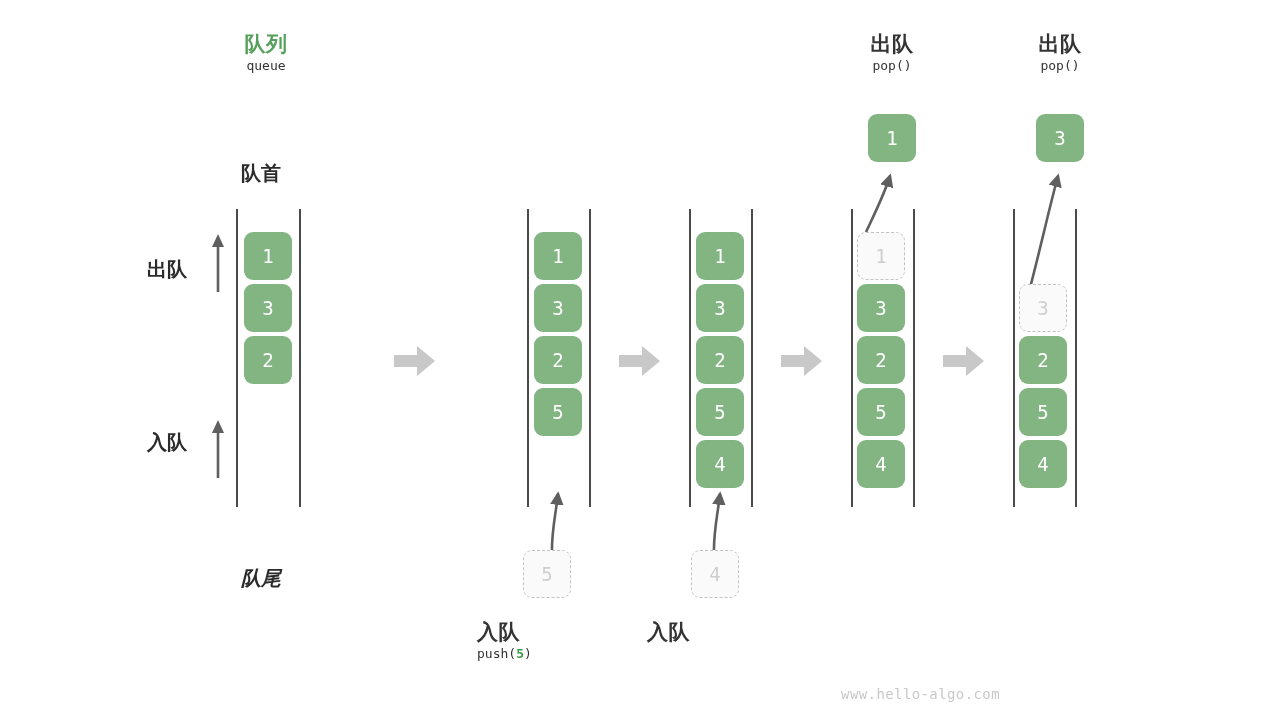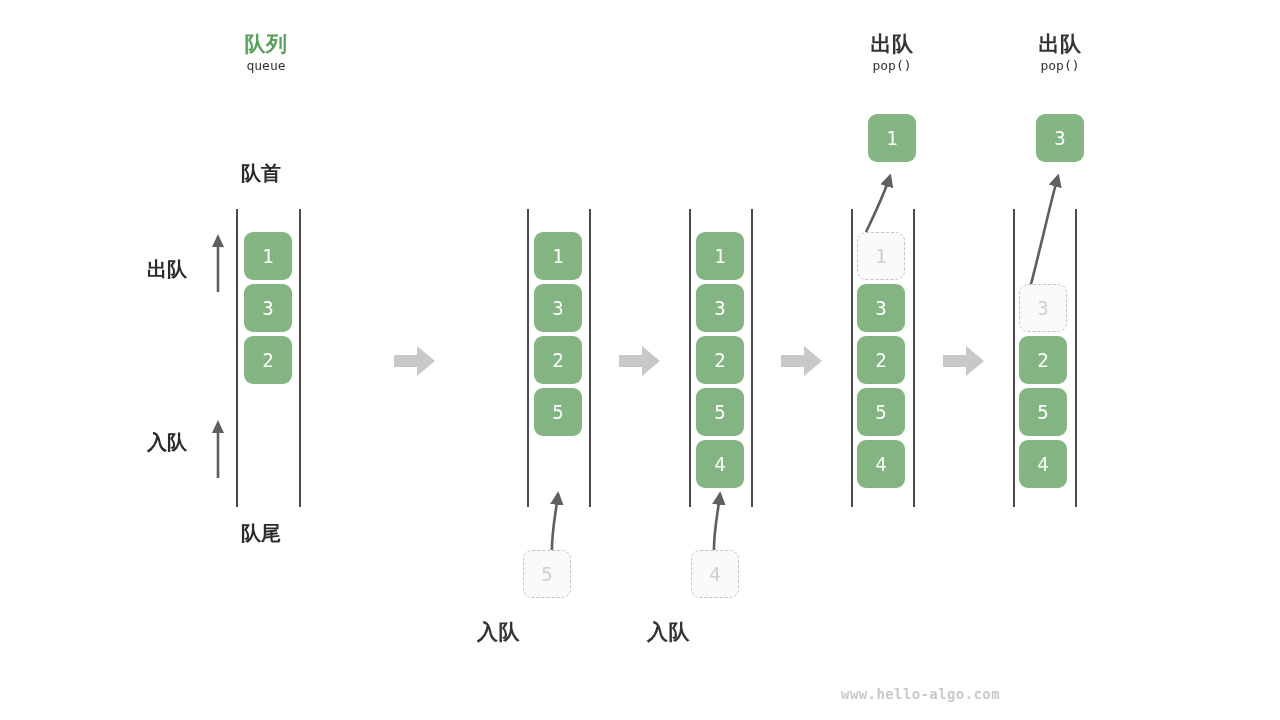--- a/index.html
+++ b/index.html
@@ -106,21 +106,20 @@
   
   .watermark {
     position: absolute;
     right: 28px;
     bottom: 18px;
     font-family: "DejaVu Sans Mono", "Liberation Mono", monospace;
     font-size: 14px;
     color: #c9c9c9;
     letter-spacing: 0.4px;
     white-space: nowrap;
-    font-weight: bold;
   }
 </style>
 </head>
 <body>
 
 <div id="stage">
 
   <svg id="motion-layer" viewBox="0 0 1280 720" xmlns="http://www.w3.org/2000/svg">
     <defs>
       <marker id="ahead" viewBox="0 0 10 10" refX="8" refY="5" markerWidth="5.2" markerHeight="5.2" orient="auto-start-reverse">
@@ -136,21 +135,21 @@
 
     <path d="M 1030 288 C 1040 250 1050 205 1058 176" fill="none" stroke="#5f5f5f" stroke-width="2.6" marker-end="url(#ahead)"></path>
     </svg>
 
   <div class="col-title" style="left:196px; top:32px; width:140px;">
     <div class="t-cn t-green">队列</div>
     <div class="t-code">queue</div>
   </div>
 
   <div class="side-label" style="left:241px; top:160px;">队首</div>
-  <div class="side-label" style="left:241px; top:520px;">队尾</div>
+  <div class="side-label" style="left:241px; top:565px;font-style:italic;">队尾</div>
 
   <div class="side-label" style="left:147px; top:256px;">出队</div>
   <div class="side-label" style="left:147px; top:429px;">入队</div>
 
   <svg class="dir-arrow" style="left:210px; top:232px; height:62px;" viewBox="0 0 16 62" xmlns="http://www.w3.org/2000/svg">
     <line x1="8" y1="60" x2="8" y2="12" stroke="#5f5f5f" stroke-width="2.6"></line>
     <path d="M 8 2 L 14 15 L 2 15 z" fill="#5f5f5f"></path>
   </svg>
   <svg class="dir-arrow" style="left:210px; top:418px; height:62px;" viewBox="0 0 16 62" xmlns="http://www.w3.org/2000/svg">
     <line x1="8" y1="60" x2="8" y2="12" stroke="#5f5f5f" stroke-width="2.6"></line>
@@ -173,20 +172,21 @@
 
   <div class="cell" style="left:534px; top:232px;">1</div>
   <div class="cell" style="left:534px; top:284px;">3</div>
   <div class="cell" style="left:534px; top:336px;">2</div>
   <div class="cell" style="left:534px; top:388px;">5</div>
 
   <div class="cell ghost" style="left:523px; top:550px;">5</div>
 
   <div class="col-title" style="left:477px; top:620px; width:170px; text-align:left;">
     <div class="t-cn t-dark">入队</div>
+    <div class="t-code"><span>push(</span><span class="num-green">5</span><span>)</span></div>
   </div>
 
   <svg class="step-arrow" style="left:619px; top:344px;" viewBox="0 0 42 34" xmlns="http://www.w3.org/2000/svg">
     <path d="M 0 11 L 23 11 L 23 2 L 41 17 L 23 32 L 23 23 L 0 23 z" fill="#c8c8c8"></path>
   </svg>
 
   <div class="rail" style="left:689px; top:209px; height:298px;"></div>
   <div class="rail" style="left:751px; top:209px; height:298px;"></div>
 
   <div class="cell" style="left:696px; top:232px;">1</div>

